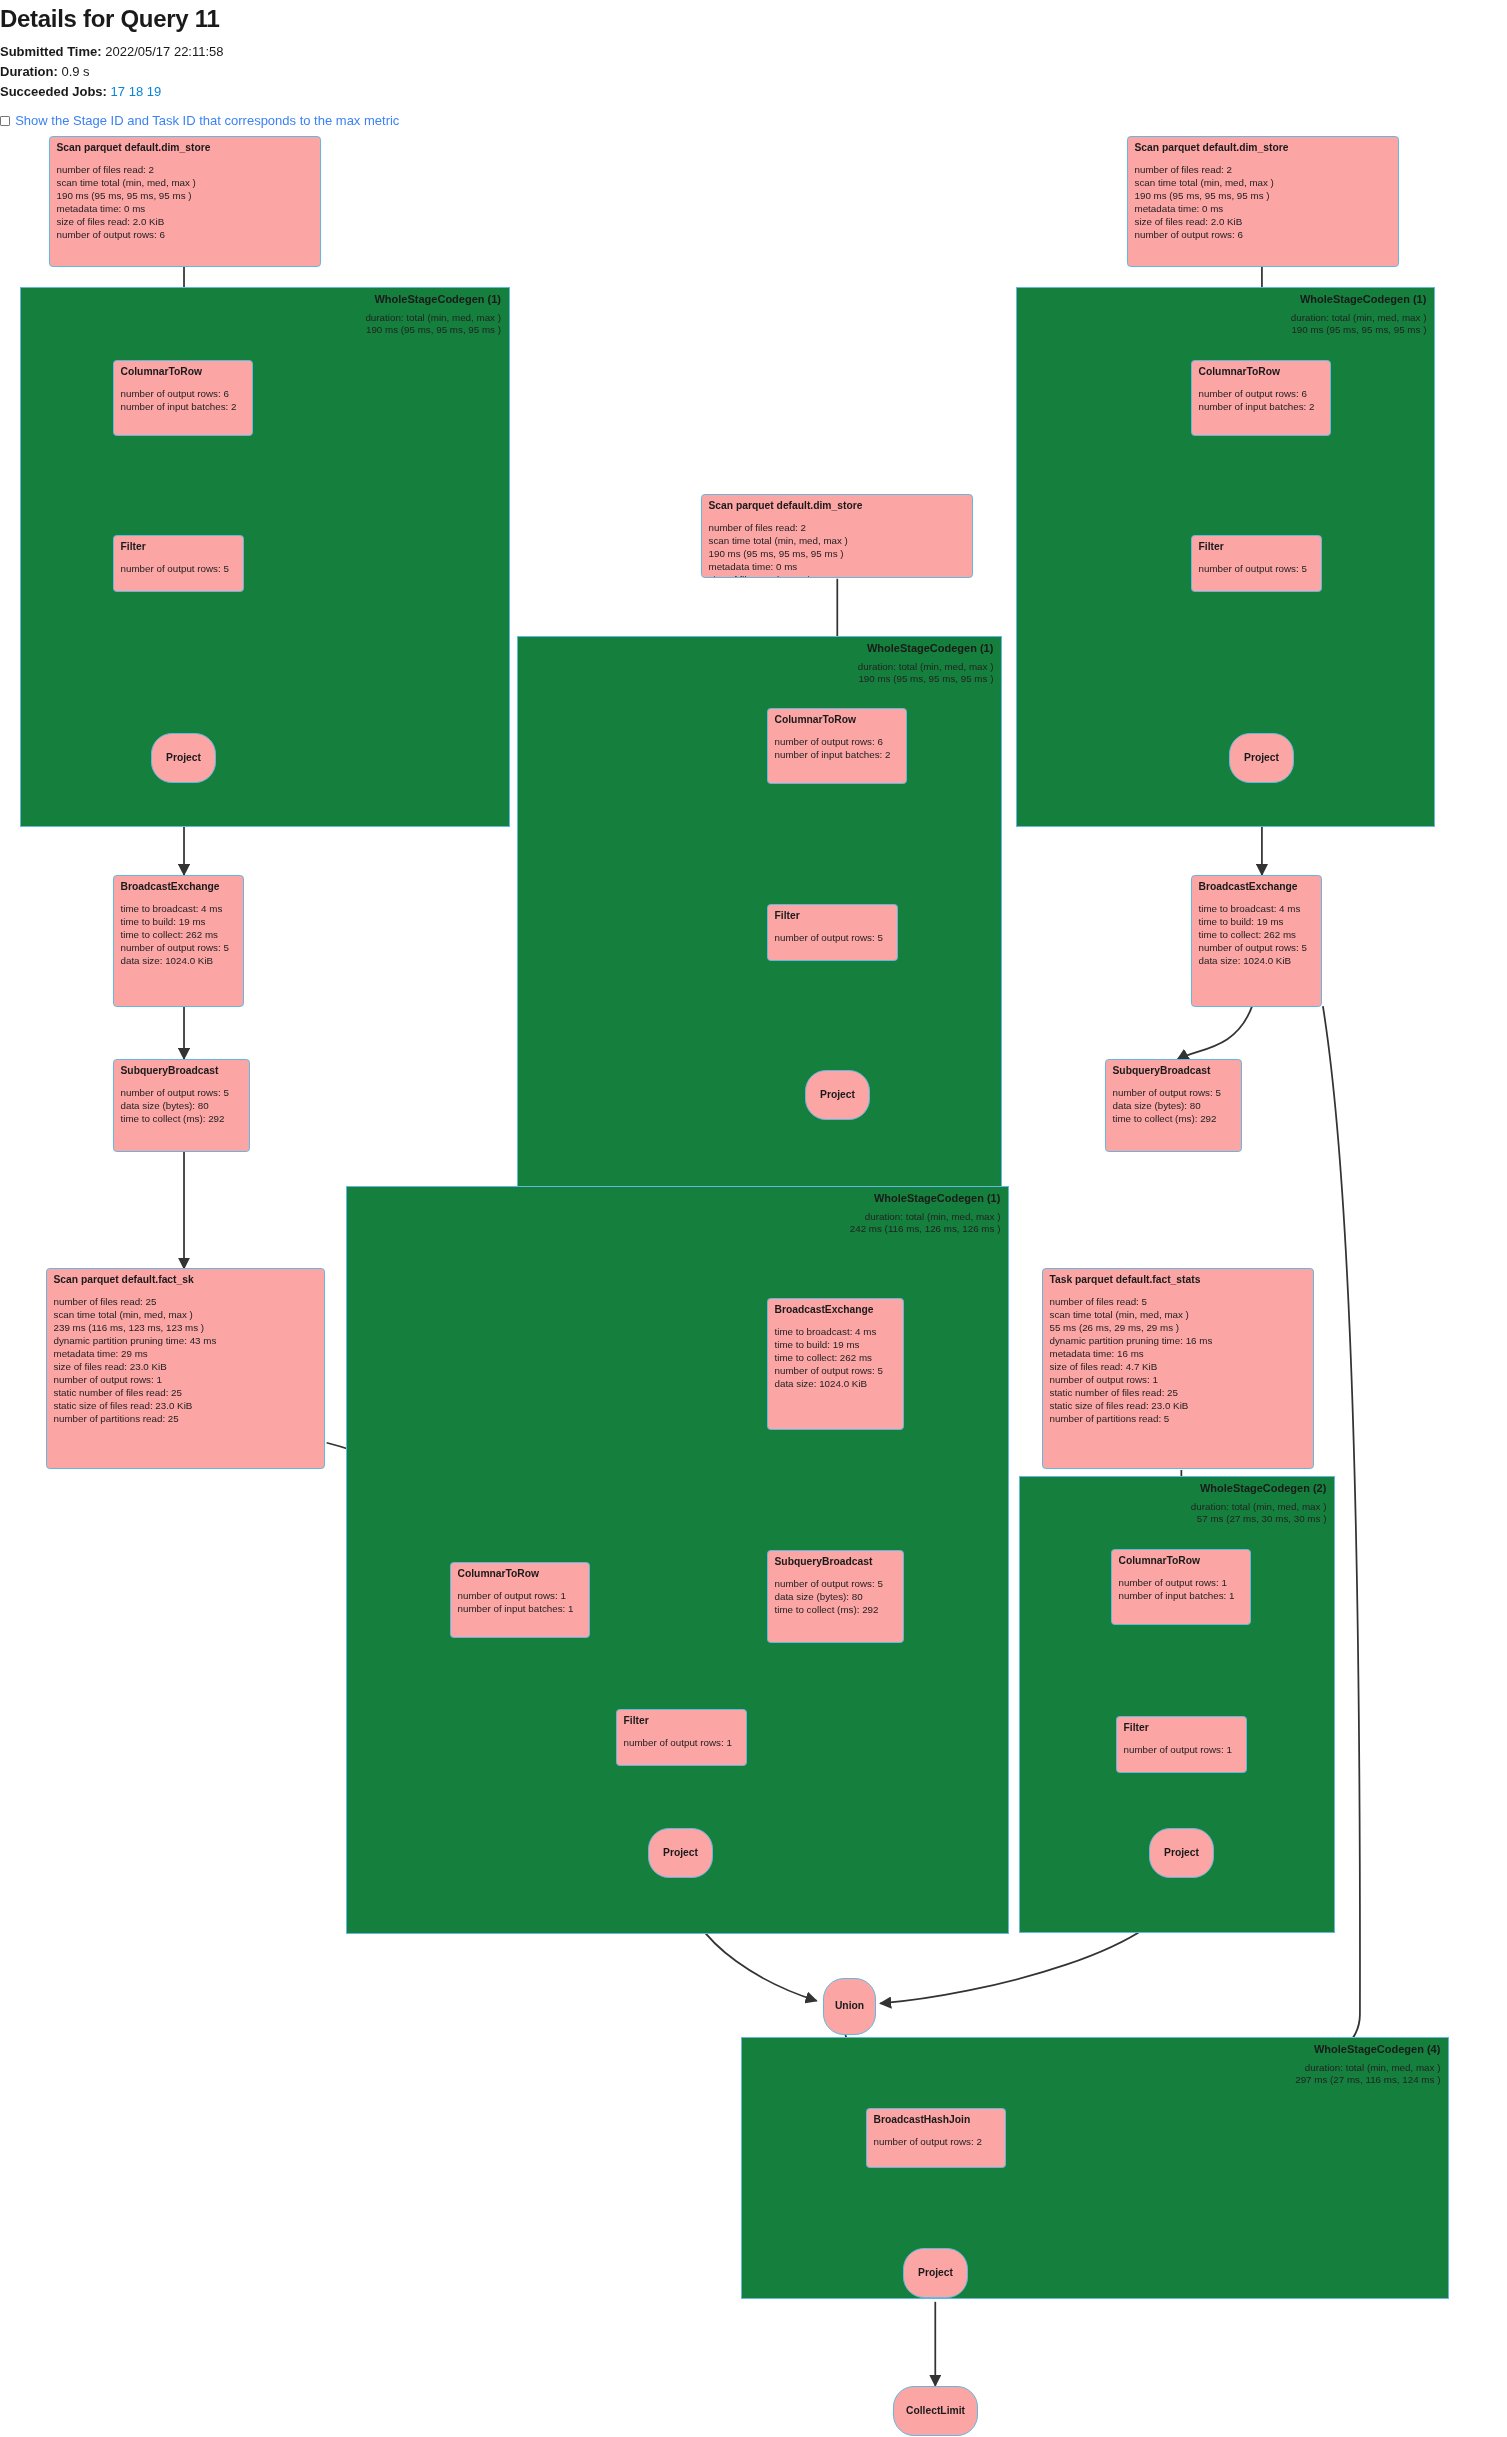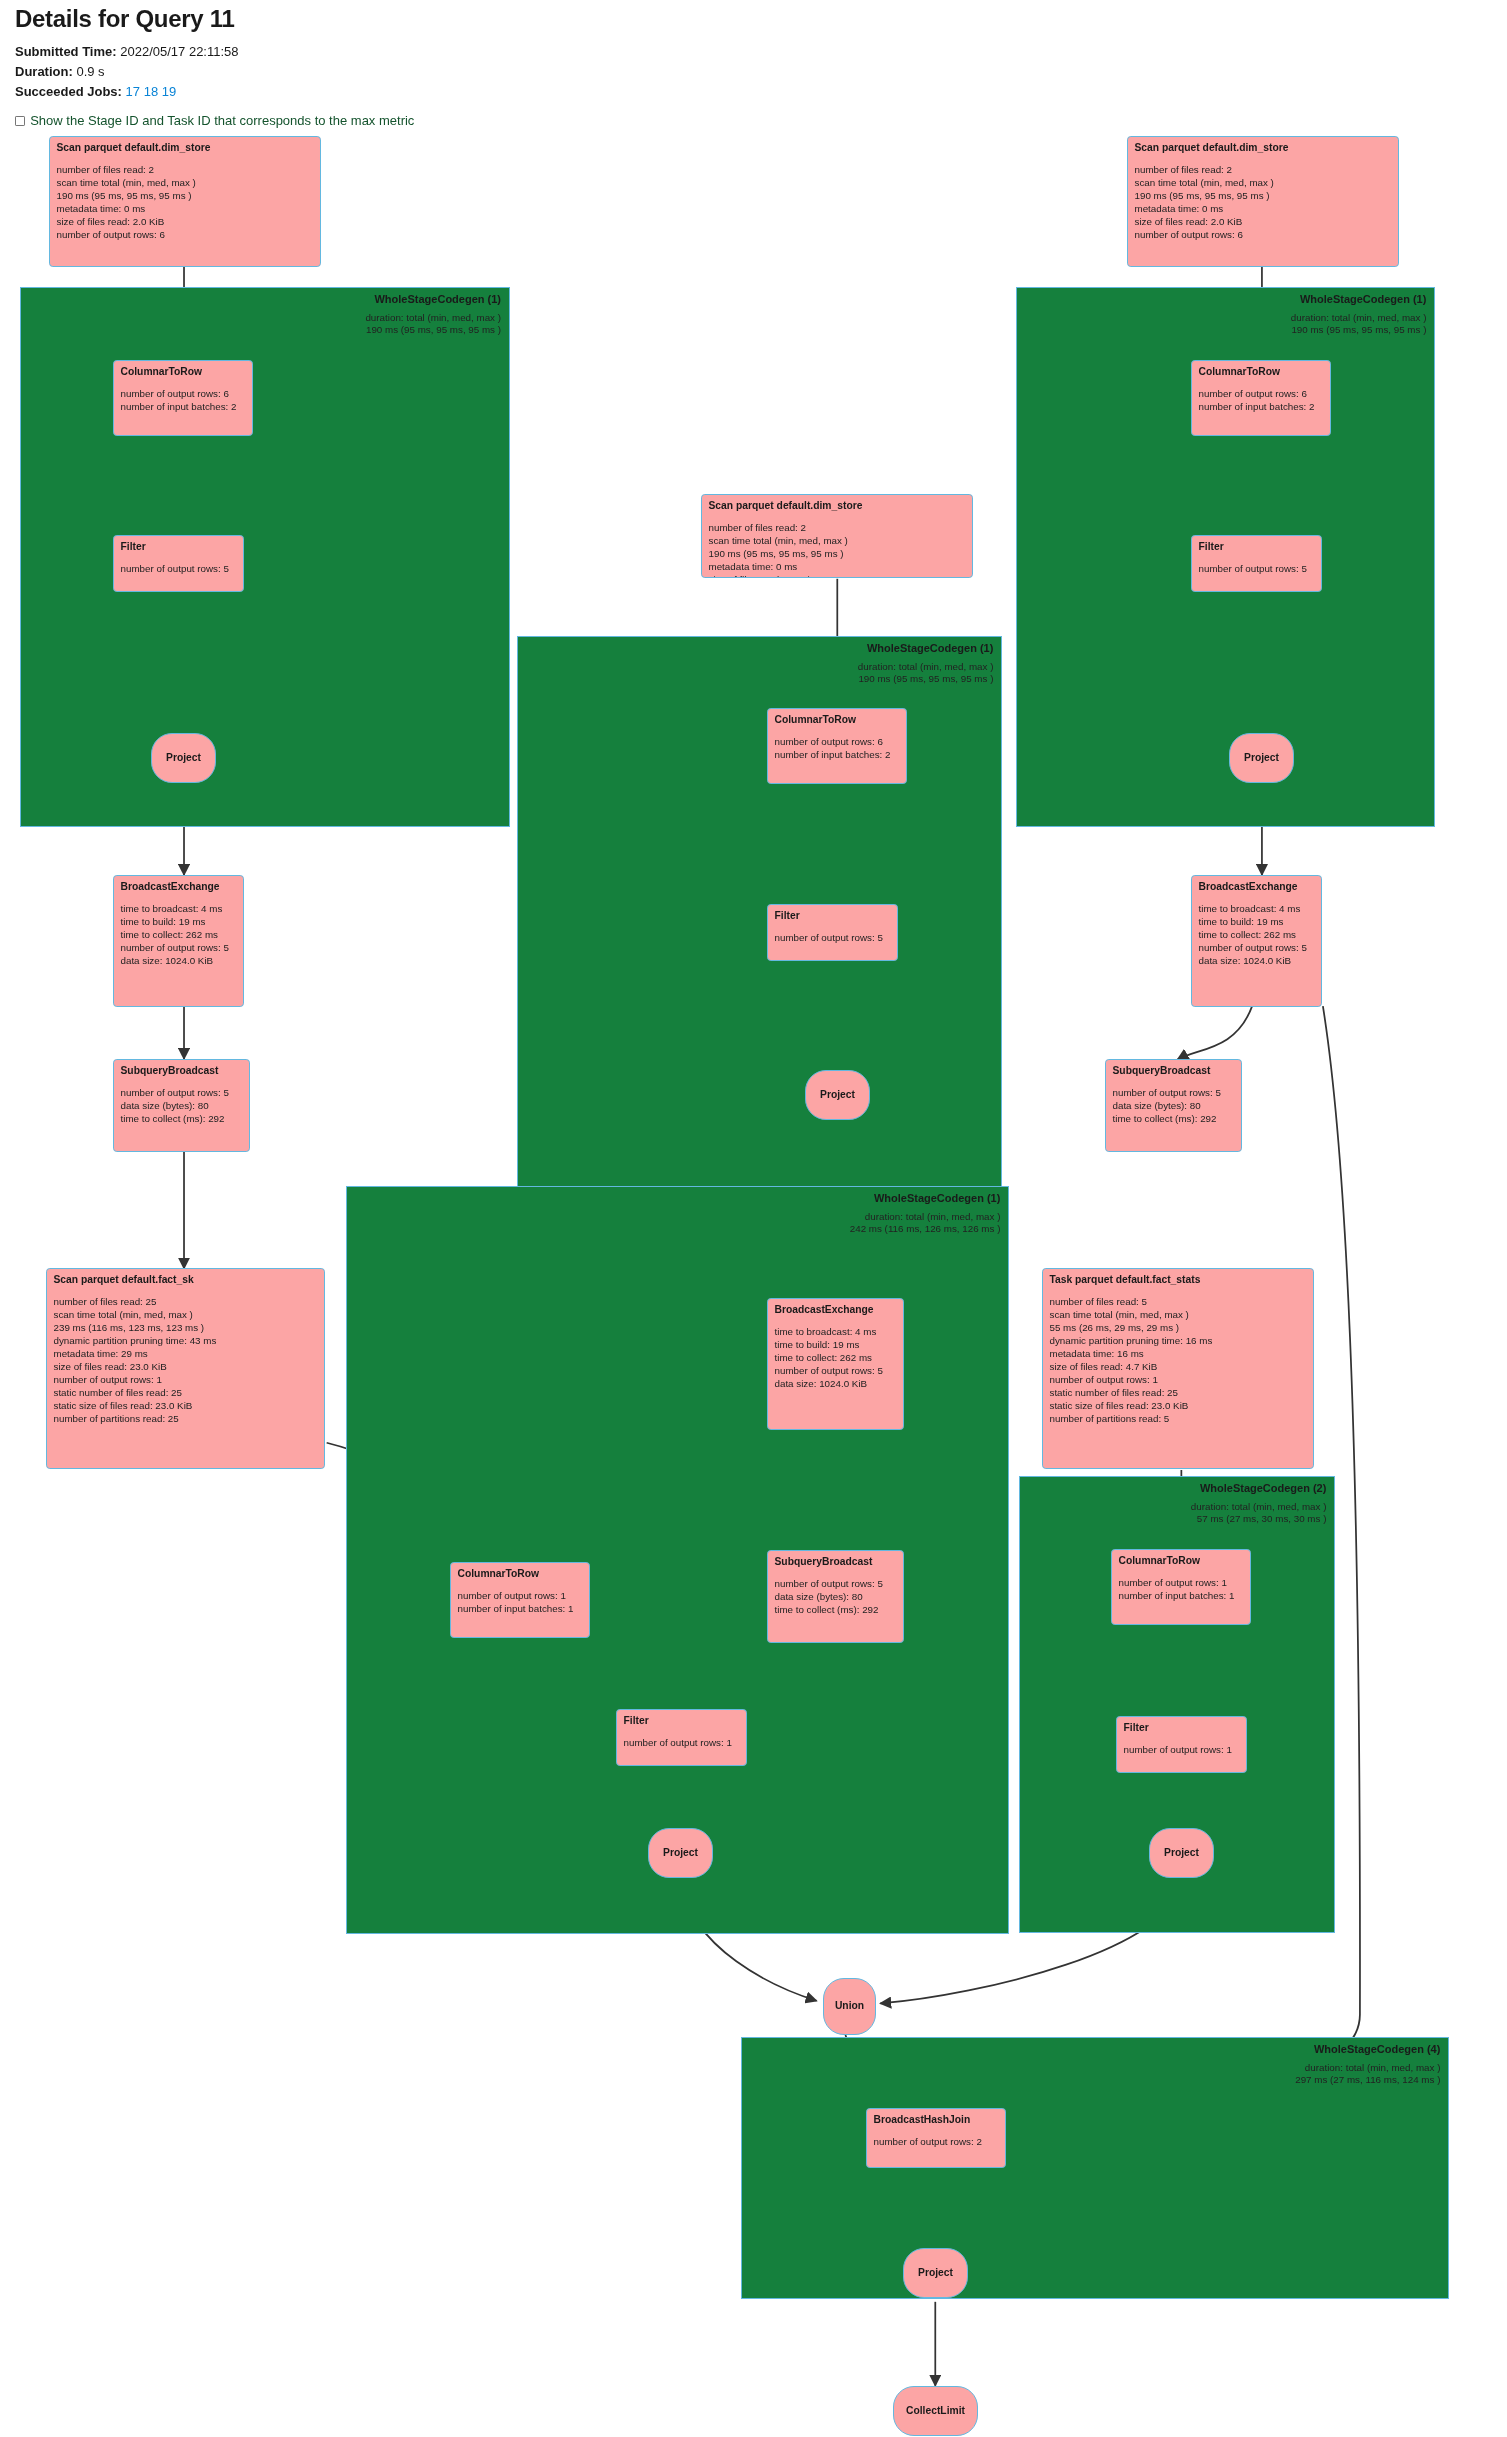--- a/index.html
+++ b/index.html
@@ -7,26 +7,26 @@
   body {
     width: 1508px; height: 2438px;
     background: #ffffff;
     font-family: "Liberation Sans", sans-serif;
     color: #222222;
     position: relative;
     overflow: hidden;
   }
 
   
-  #header { position:absolute; left:15px; top:5.4px; width:871px; }
+  #header { position:absolute; left:0; top:5.4px; width:871px; }
   #page-title { font-size:24px; font-weight:bold; color:#1a1a1a; margin:0 0 9.8px 0; letter-spacing:-0.3px; }
   .meta-line { font-size:13px; line-height:1.35; margin:0 0 2.2px 0; color:#1a1a1a; }
   .meta-line .k { font-weight:bold; }
   .joblink { color:#0a84d6; text-decoration:none; }
-  #checkbox-row { margin-top:13px; display:flex; align-items:flex-start; gap:4.9px; font-size:13px; color:#14532d; }
+  #checkbox-row { margin-top:13px; display:flex; align-items:flex-start; gap:4.9px; font-size:13px; color:#3b82f6; }
   #metric-checkbox {
     width:10.3px; height:10.3px; margin:2.7px 0 0 0; border:0.5px solid #767676; background:#fff;
     display:inline-block; flex:none; border-radius:1.1px;
   }
 
   
   #graph { position:absolute; left:0; top:0; width:1508px; height:2438px; }
 
   
   .wsc {

